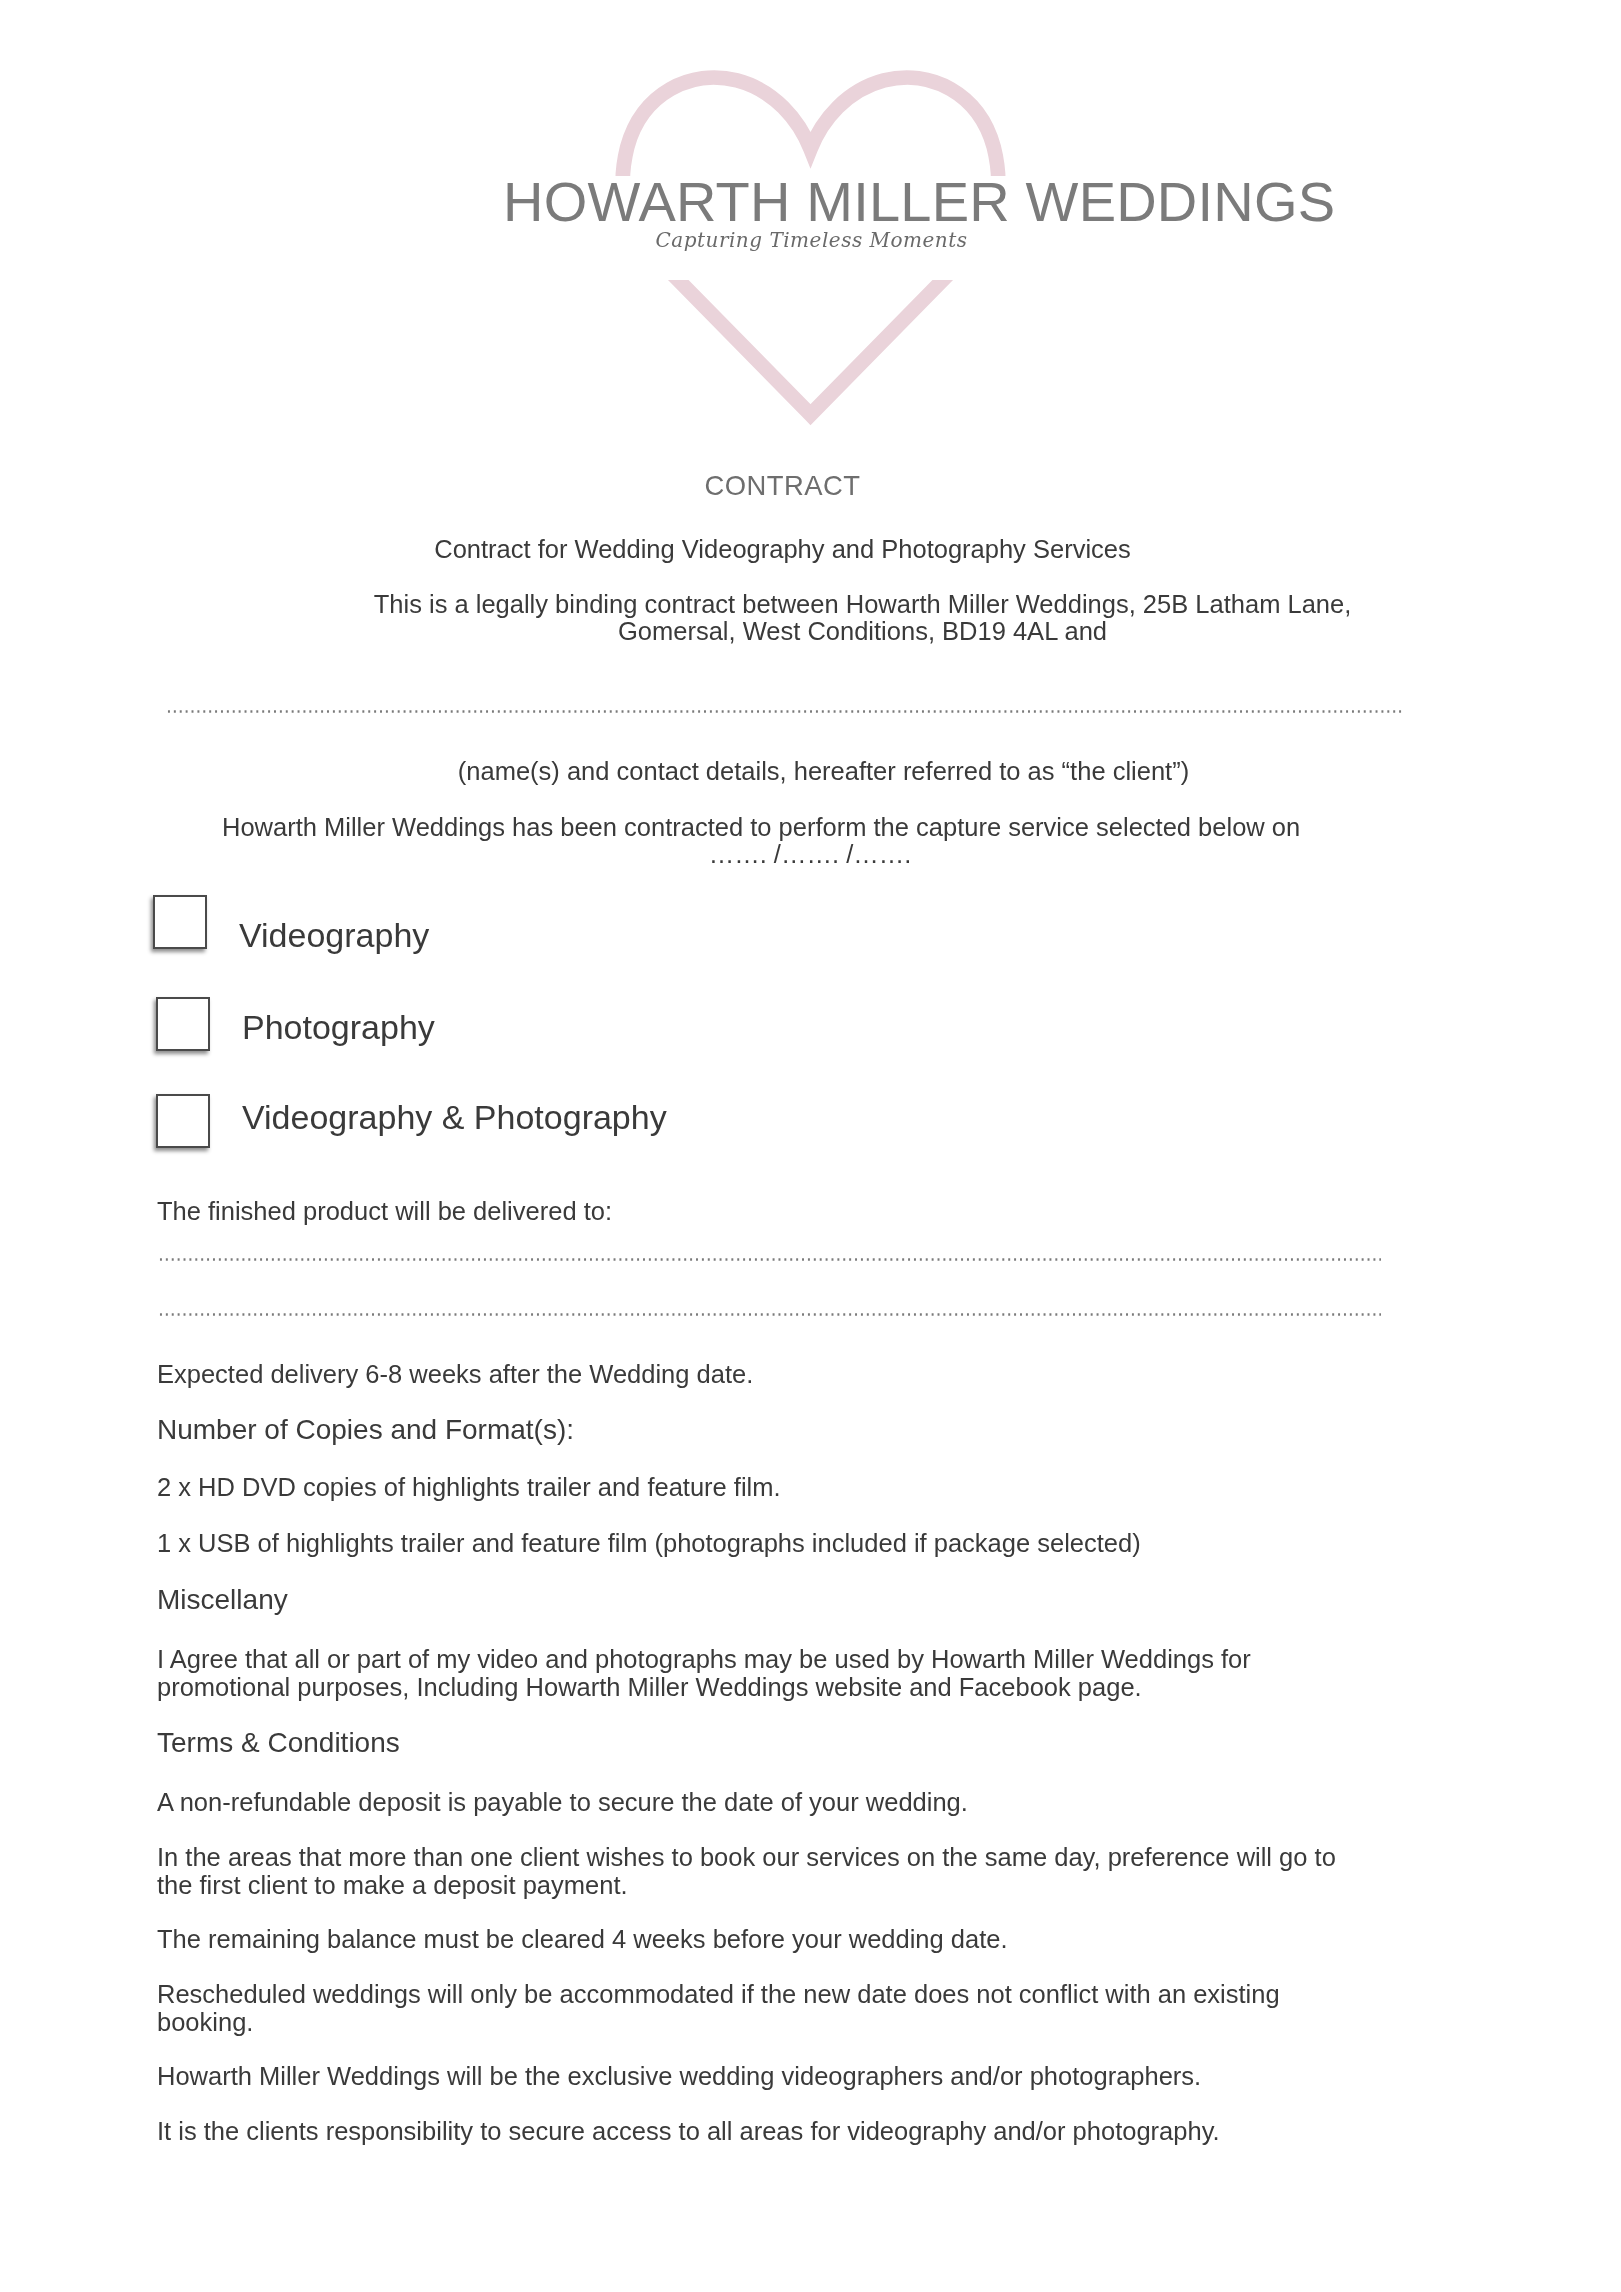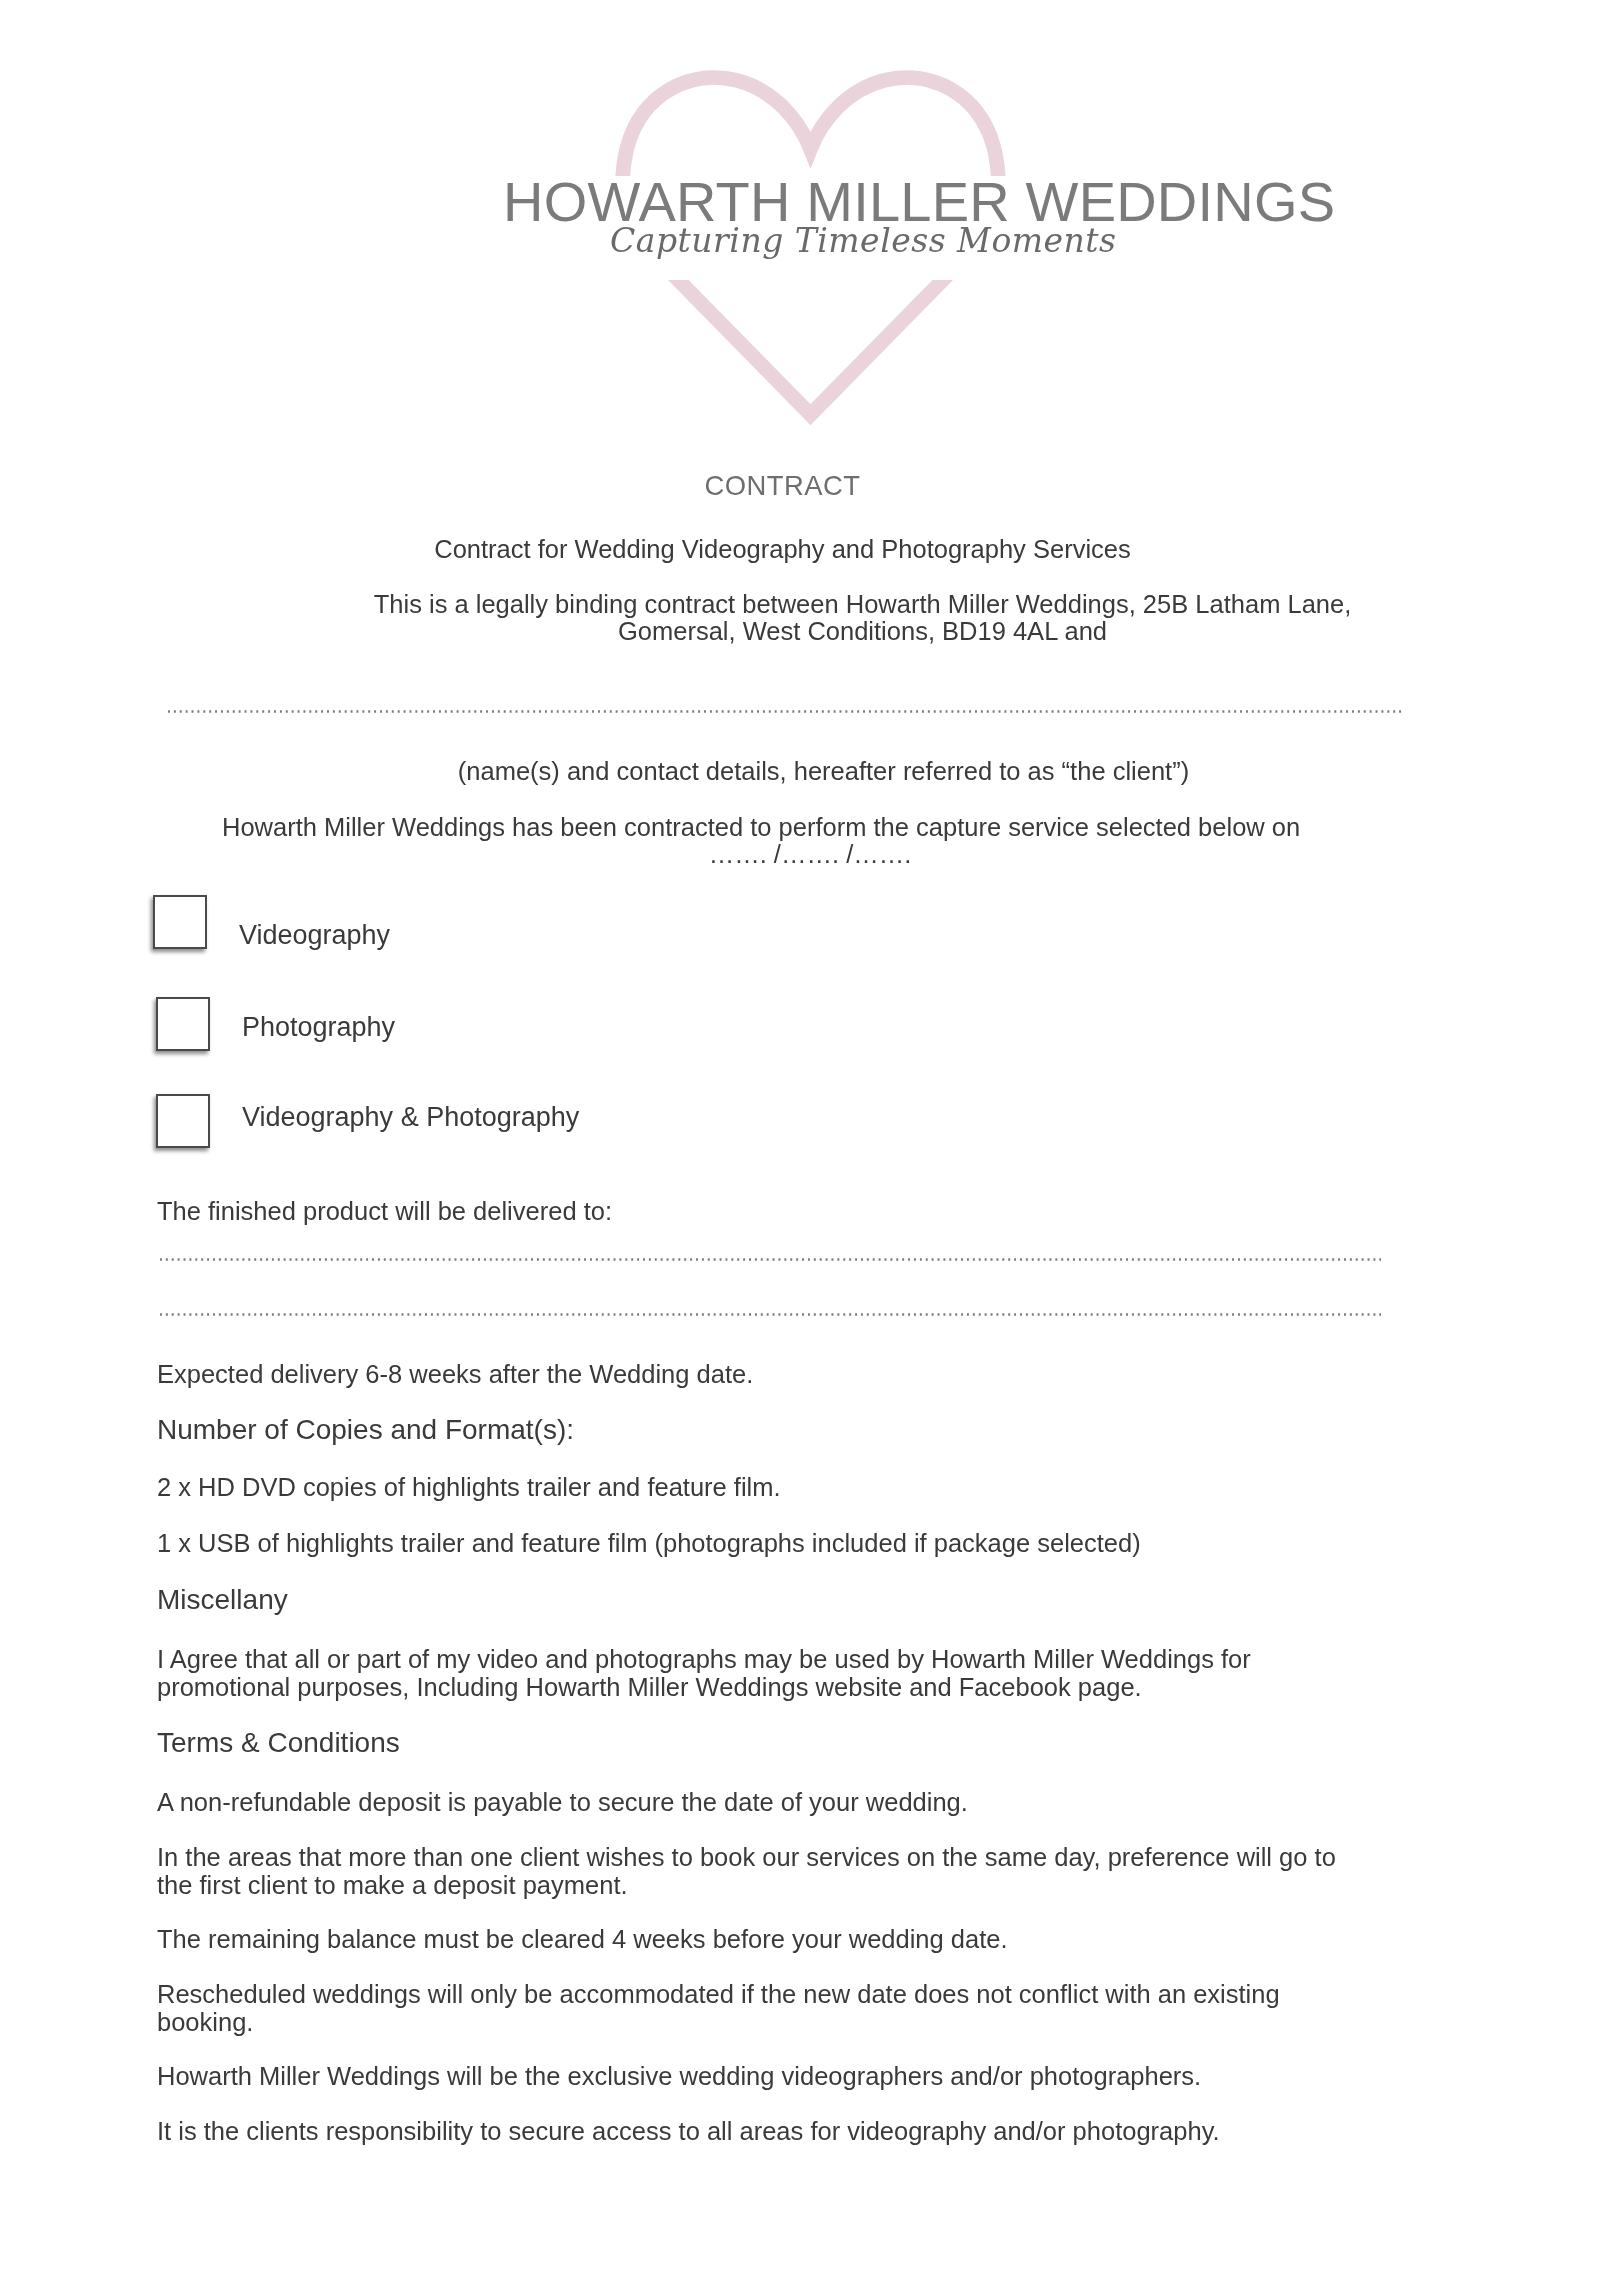--- a/index.html
+++ b/index.html
@@ -9,27 +9,27 @@
     .center { left: 0; width: 1565px; text-align: center; }
     .body-txt { font-size: 25.5px; line-height: 28px; color: #3a3a3a; }
     .heading { font-size: 28px; line-height: 31px; color: #3a3a3a; }
     .title { font-size: 27.4px; color: #6e6e6e; letter-spacing: 0.5px; }
     .dots { position: absolute; height: 2.9px;
             background-image: radial-gradient(circle, #7a7a7a 1px, transparent 1.3px);
             background-size: 5.9px 2.9px; background-repeat: repeat-x; }
     .checkbox { position: absolute; width: 50px; height: 50px; background: #fff;
                 border: 2px solid #4a4a4a;
                 box-shadow: -2px 2.9px 3.9px rgba(0,0,0,0.45); }
-    .opt-label { position: absolute; font-size: 27px; line-height: 33px; color: #3a3a3a; white-space: nowrap; }
+    .opt-label { position: absolute; font-size: 34px; line-height: 33px; color: #3a3a3a; white-space: nowrap; }
     .logo-name { position: absolute; left: 503px; top: 179px; width: 617px;
                  font-size: 56px; line-height: 45px; color: #7b7b7b; font-weight: normal;
                  letter-spacing: 0.2px; white-space: nowrap; text-align: center; }
     .logo-tag { position: absolute; left: 610px; top: 223px; width: 403px;
                 font-family: "DejaVu Serif", serif; font-style: italic;
-                font-size: 33px; line-height: 35px; color: #6a6a6a; white-space: nowrap;
+                font-size: 20px; line-height: 35px; color: #6a6a6a; white-space: nowrap;
                 text-align: center; letter-spacing: 0.5px; }
     .logo-band { position: absolute; left: 588px; top: 176px; width: 451px; height: 104px; background: #fff; }
   </style>
 </head>
 <body>
 
 <div>
   <svg class="abs" style="left:0;top:0;" width="1621" height="451" viewBox="0 0 1654 460">
     <path d="M827 423 L662 255 C636 226 630 190 640 150 C655 95 705 70 752 82 C790 92 815 122 827 152 C839 122 864 92 902 82 C949 70 999 95 1014 150 C1024 190 1018 226 992 255 Z" fill="none" stroke="#ead3da" stroke-width="15" stroke-linejoin="miter"></path>
   </svg>

